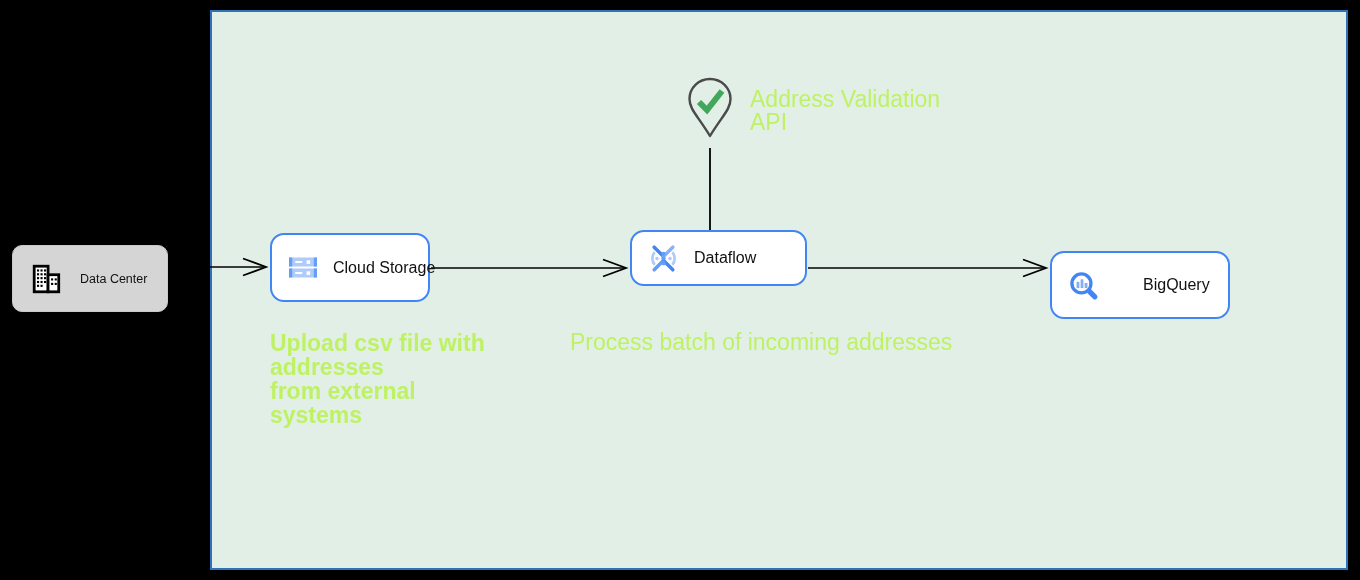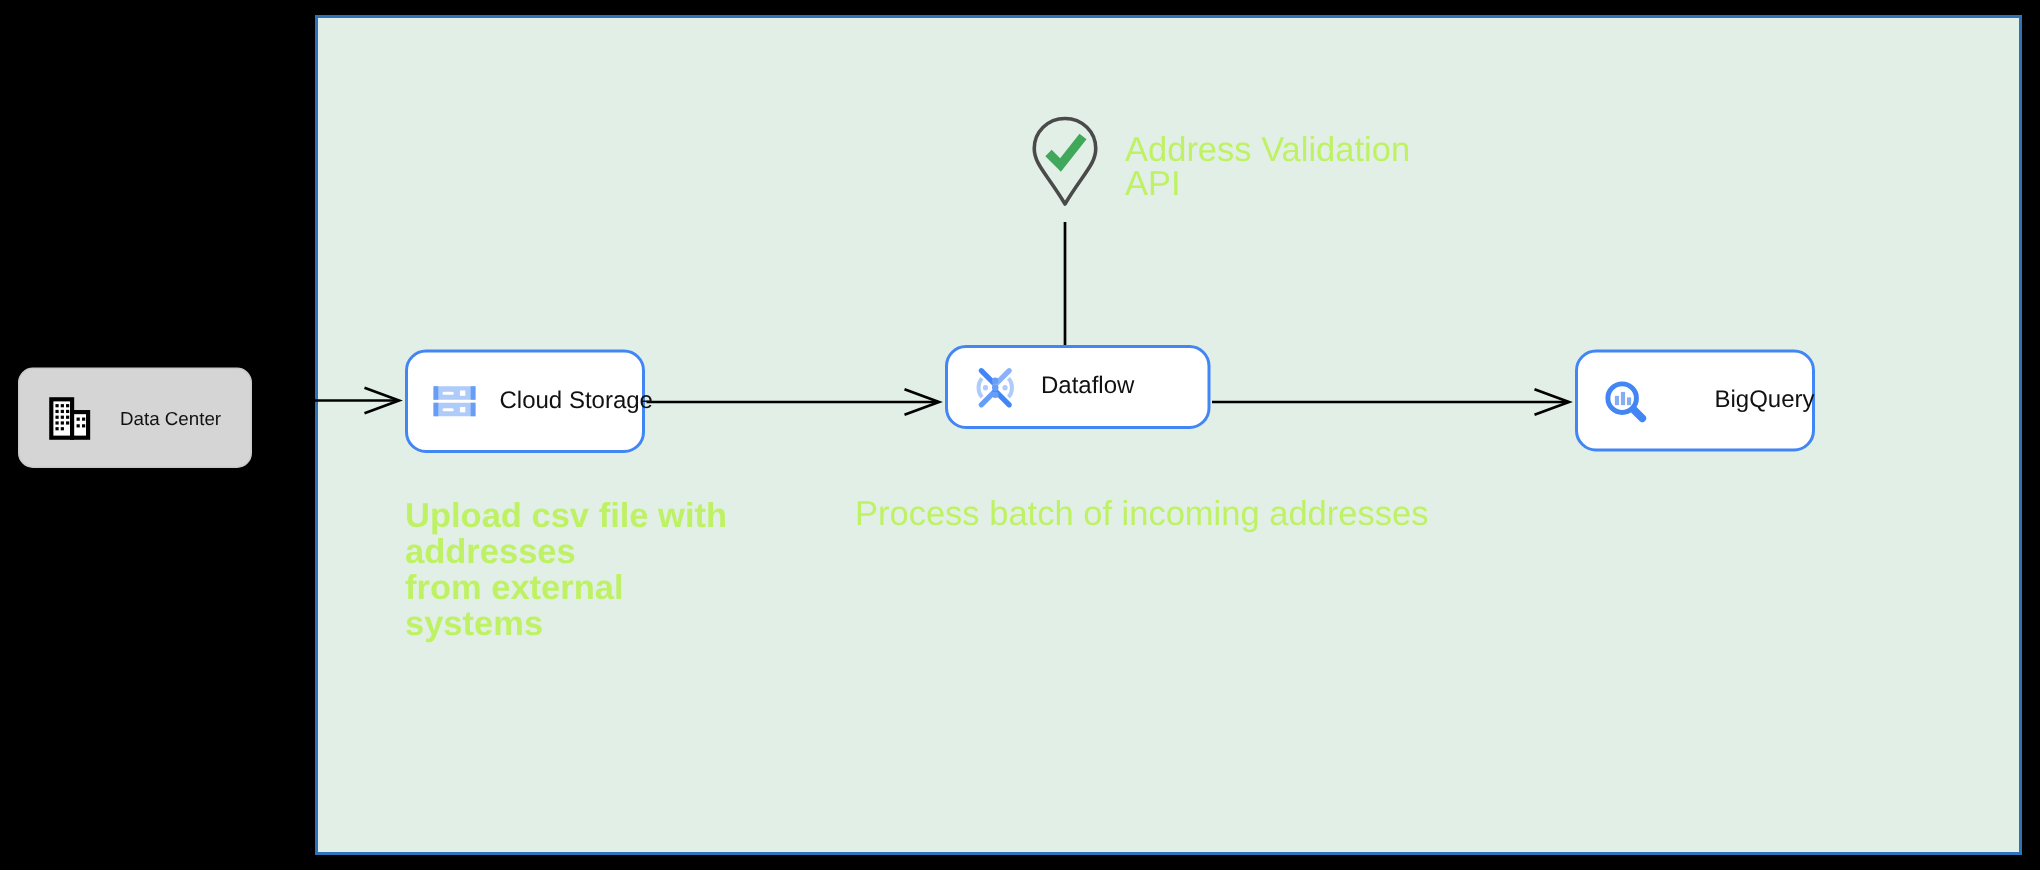--- a/index.html
+++ b/index.html
@@ -125,21 +125,21 @@
         <circle cx="15" cy="10.5" r="2.1" fill="#669df6"></circle>
         <circle cx="15" cy="15" r="2.1" fill="#669df6"></circle>
         <circle cx="15" cy="19.5" r="2.1" fill="#669df6"></circle>
         <circle cx="8.7" cy="15" r="1.7" fill="#aecbfa"></circle>
         <circle cx="21.3" cy="15" r="1.7" fill="#aecbfa"></circle>
       </svg>
     </span>
     <span class="node-label">Dataflow</span>
   </div>
 
-  <div class="node" style="left:1050px;top:233px;width:160px;height:68px;gap:44px;">
+  <div class="node" style="left:1050px;top:251px;width:180px;height:68px;gap:44px;">
     <span class="iconbox">
       <svg width="31" height="31" viewBox="0 0 30 30">
         <circle cx="13" cy="13" r="9.2" fill="#fff" stroke="#4285f4" stroke-width="3.2"></circle>
         <path d="M20.5 20.5 L26 26" stroke="#4285f4" stroke-width="5" stroke-linecap="round"></path>
         <g fill="#85aef2">
           <rect x="8.3" y="11.5" width="2.7" height="6"></rect>
           <rect x="12.2" y="9" width="2.7" height="8.5"></rect>
           <rect x="16.1" y="12.5" width="2.7" height="5"></rect>
         </g>
       </svg>

